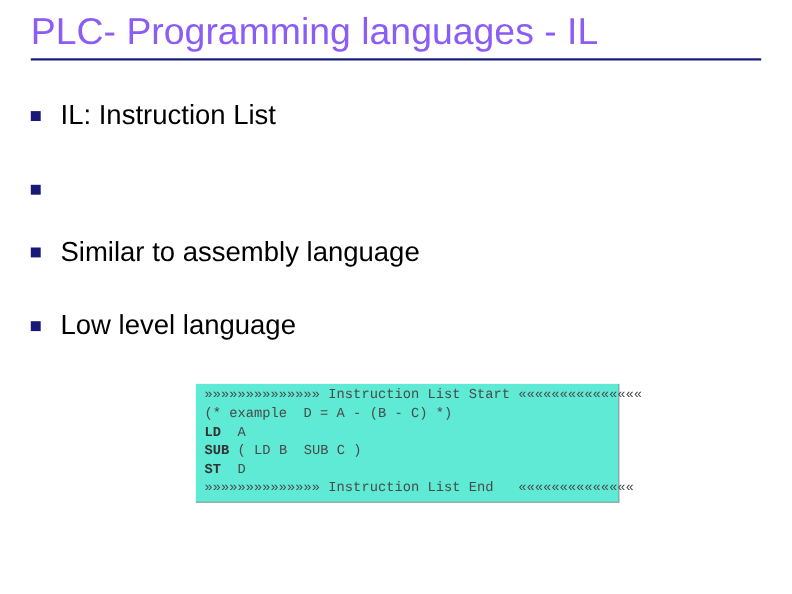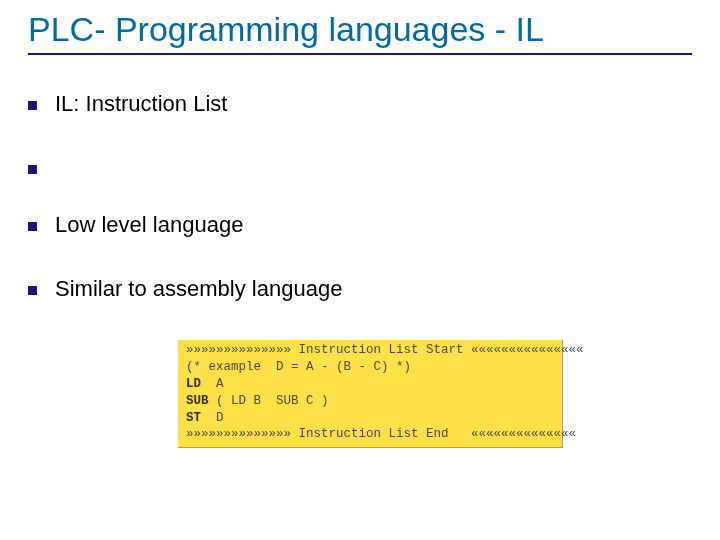--- a/index.html
+++ b/index.html
@@ -11,53 +11,53 @@
     font-family: Verdana, Geneva, sans-serif;
     color: #000000;
     overflow: hidden;
   }
   .slide {
     padding: 10px 28px 0 28px;
     box-sizing: border-box;
   }
   .title {
     font-size: 34px;
-    color: #0369a1;
+    color: #8b5cf6;
     padding-bottom: 4px;
     border-bottom: 2px solid #181878;
     margin-bottom: 36px;
     font-weight: 400;
   }
   .bullets {
     list-style: none;
     padding: 0;
     margin: 0;
   }
   .bullets li {
     display: flex;
     align-items: flex-start;
-    font-size: 22px;
+    font-size: 25px;
     color: #000000;
     margin-bottom: 38px;
   }
   .bullet-marker {
     display: inline-block;
     width: 9px;
     height: 9px;
     background: #181878;
     margin-top: 10px;
     margin-right: 18px;
     flex: 0 0 auto;
   }
   .code-box {
     width: 385px;
     margin-left: 150px;
     border-right: 1px solid #999999;
     border-bottom: 1px solid #999999;
-    background: #fde047;
+    background: #5eead4;
     box-sizing: border-box;
   }
   .code-box pre {
     margin: 0;
     padding: 2px 6px 4px 8px;
     font-family: "Courier New", Courier, monospace;
     font-size: 12.5px;
     line-height: 1.35;
     color: #4a4a4a;
     white-space: pre;
@@ -77,25 +77,25 @@
   <ul class="bullets">
     <li>
       <span class="bullet-marker"></span>
       <span>IL: Instruction List</span>
     </li>
     <li>
       <span class="bullet-marker"></span>
     </li>
     <li>
       <span class="bullet-marker"></span>
-      <span> Low level language</span>
+      <span>Similar to assembly language</span>
     </li>
     <li>
       <span class="bullet-marker"></span>
-      <span>Similar to assembly language</span>
+      <span> Low level language</span>
     </li>
   </ul>
 
   <div class="code-box">
     <pre><span>»»»»»»»»»»»»»» Instruction List Start «««««««««««««««</span>
 <span>(* example  D = A - (B - C) *)</span>
 <span class="kw">LD</span><span>  A</span>
 <span class="kw">SUB</span><span> ( LD B  SUB C )</span>
 <span class="kw">ST</span><span>  D</span>
 <span>»»»»»»»»»»»»»» Instruction List End   ««««««««««««««</span></pre>

